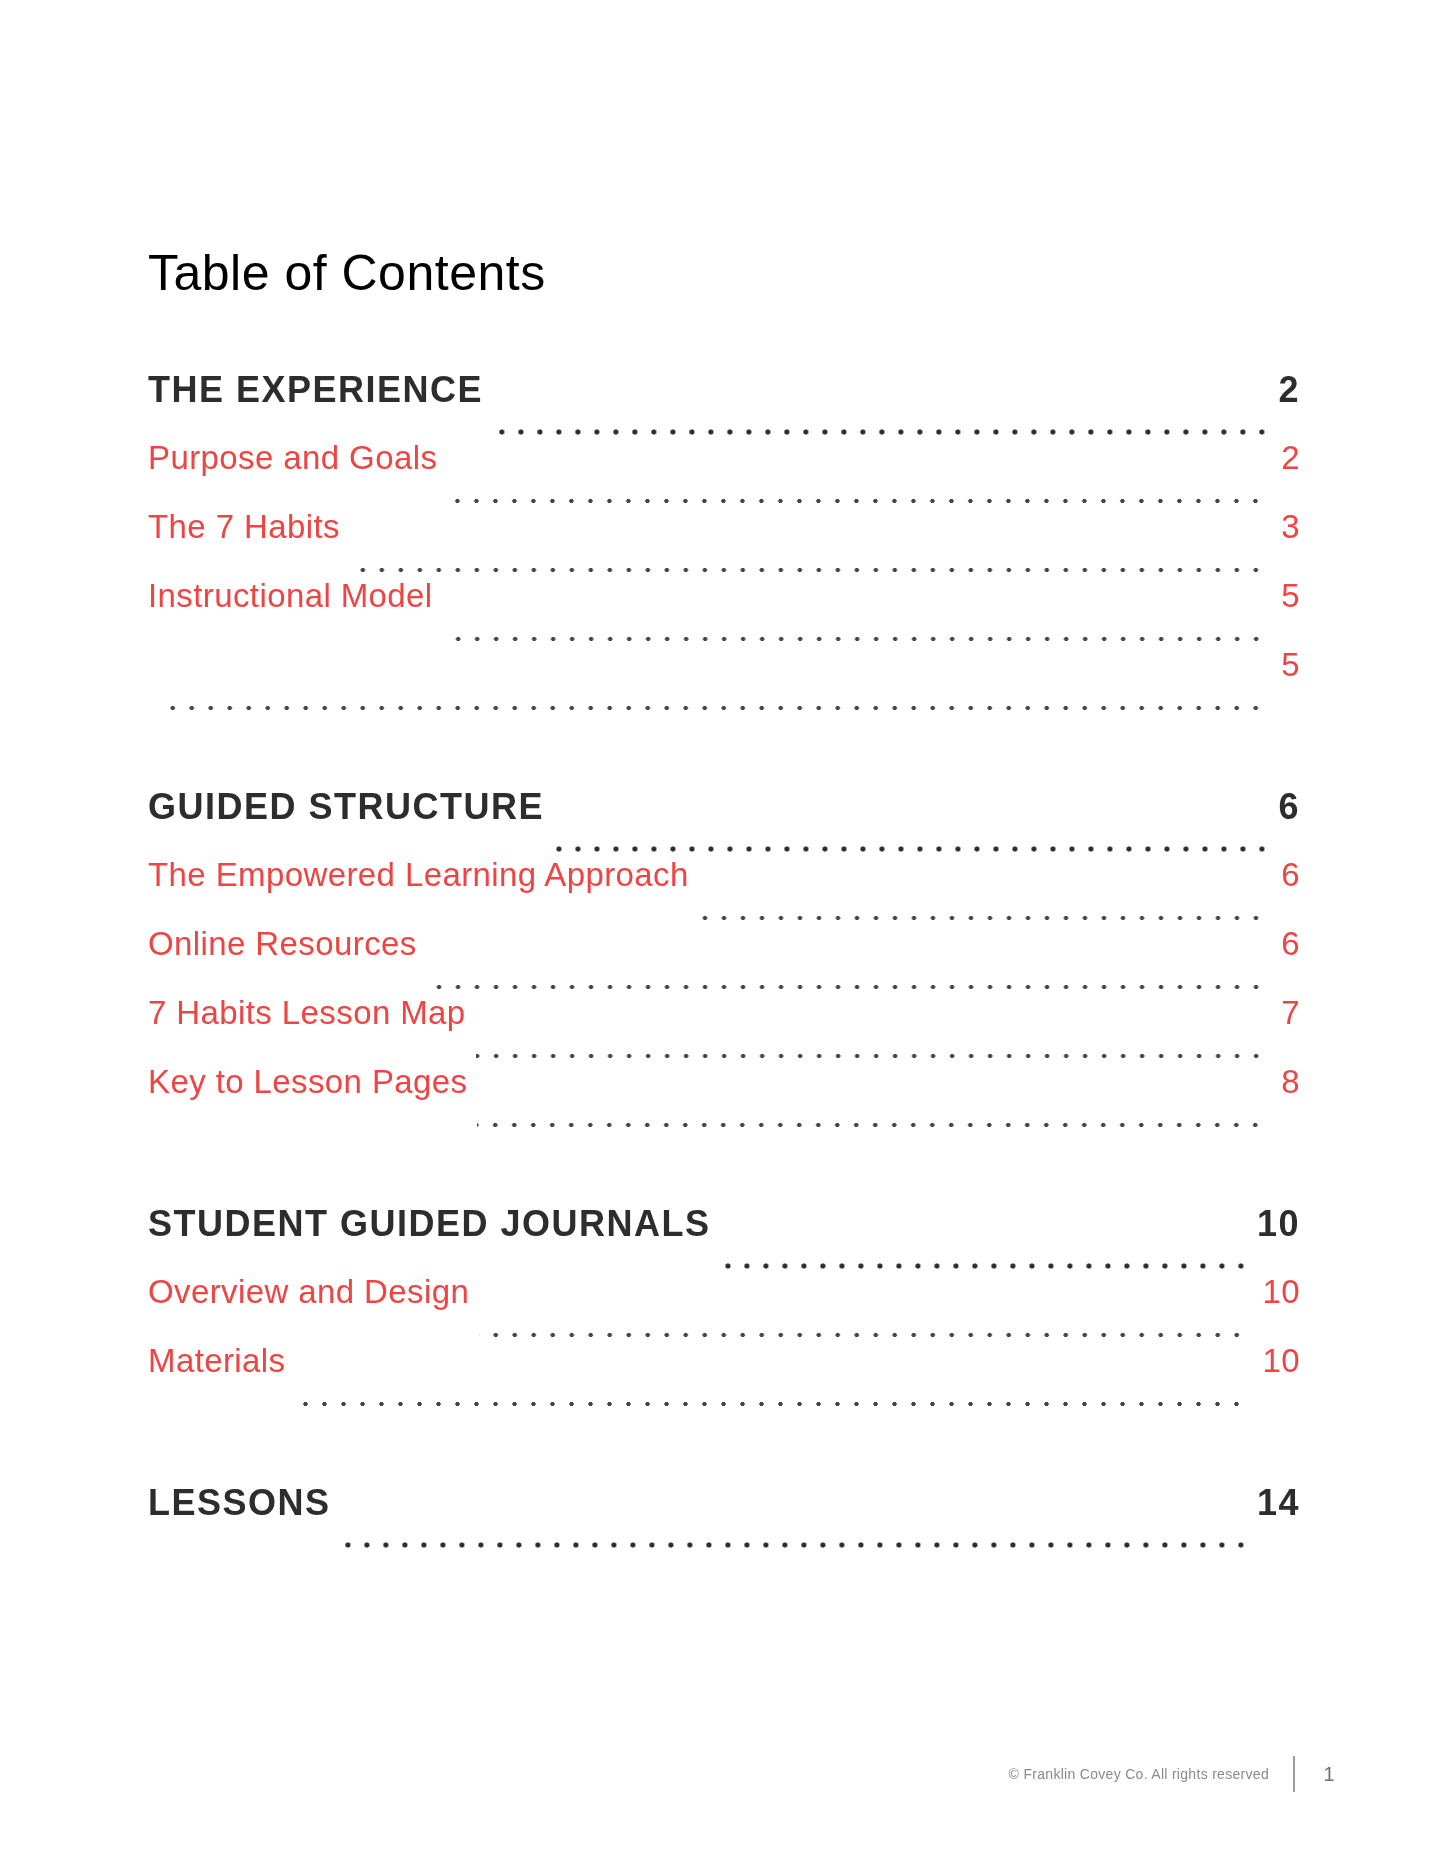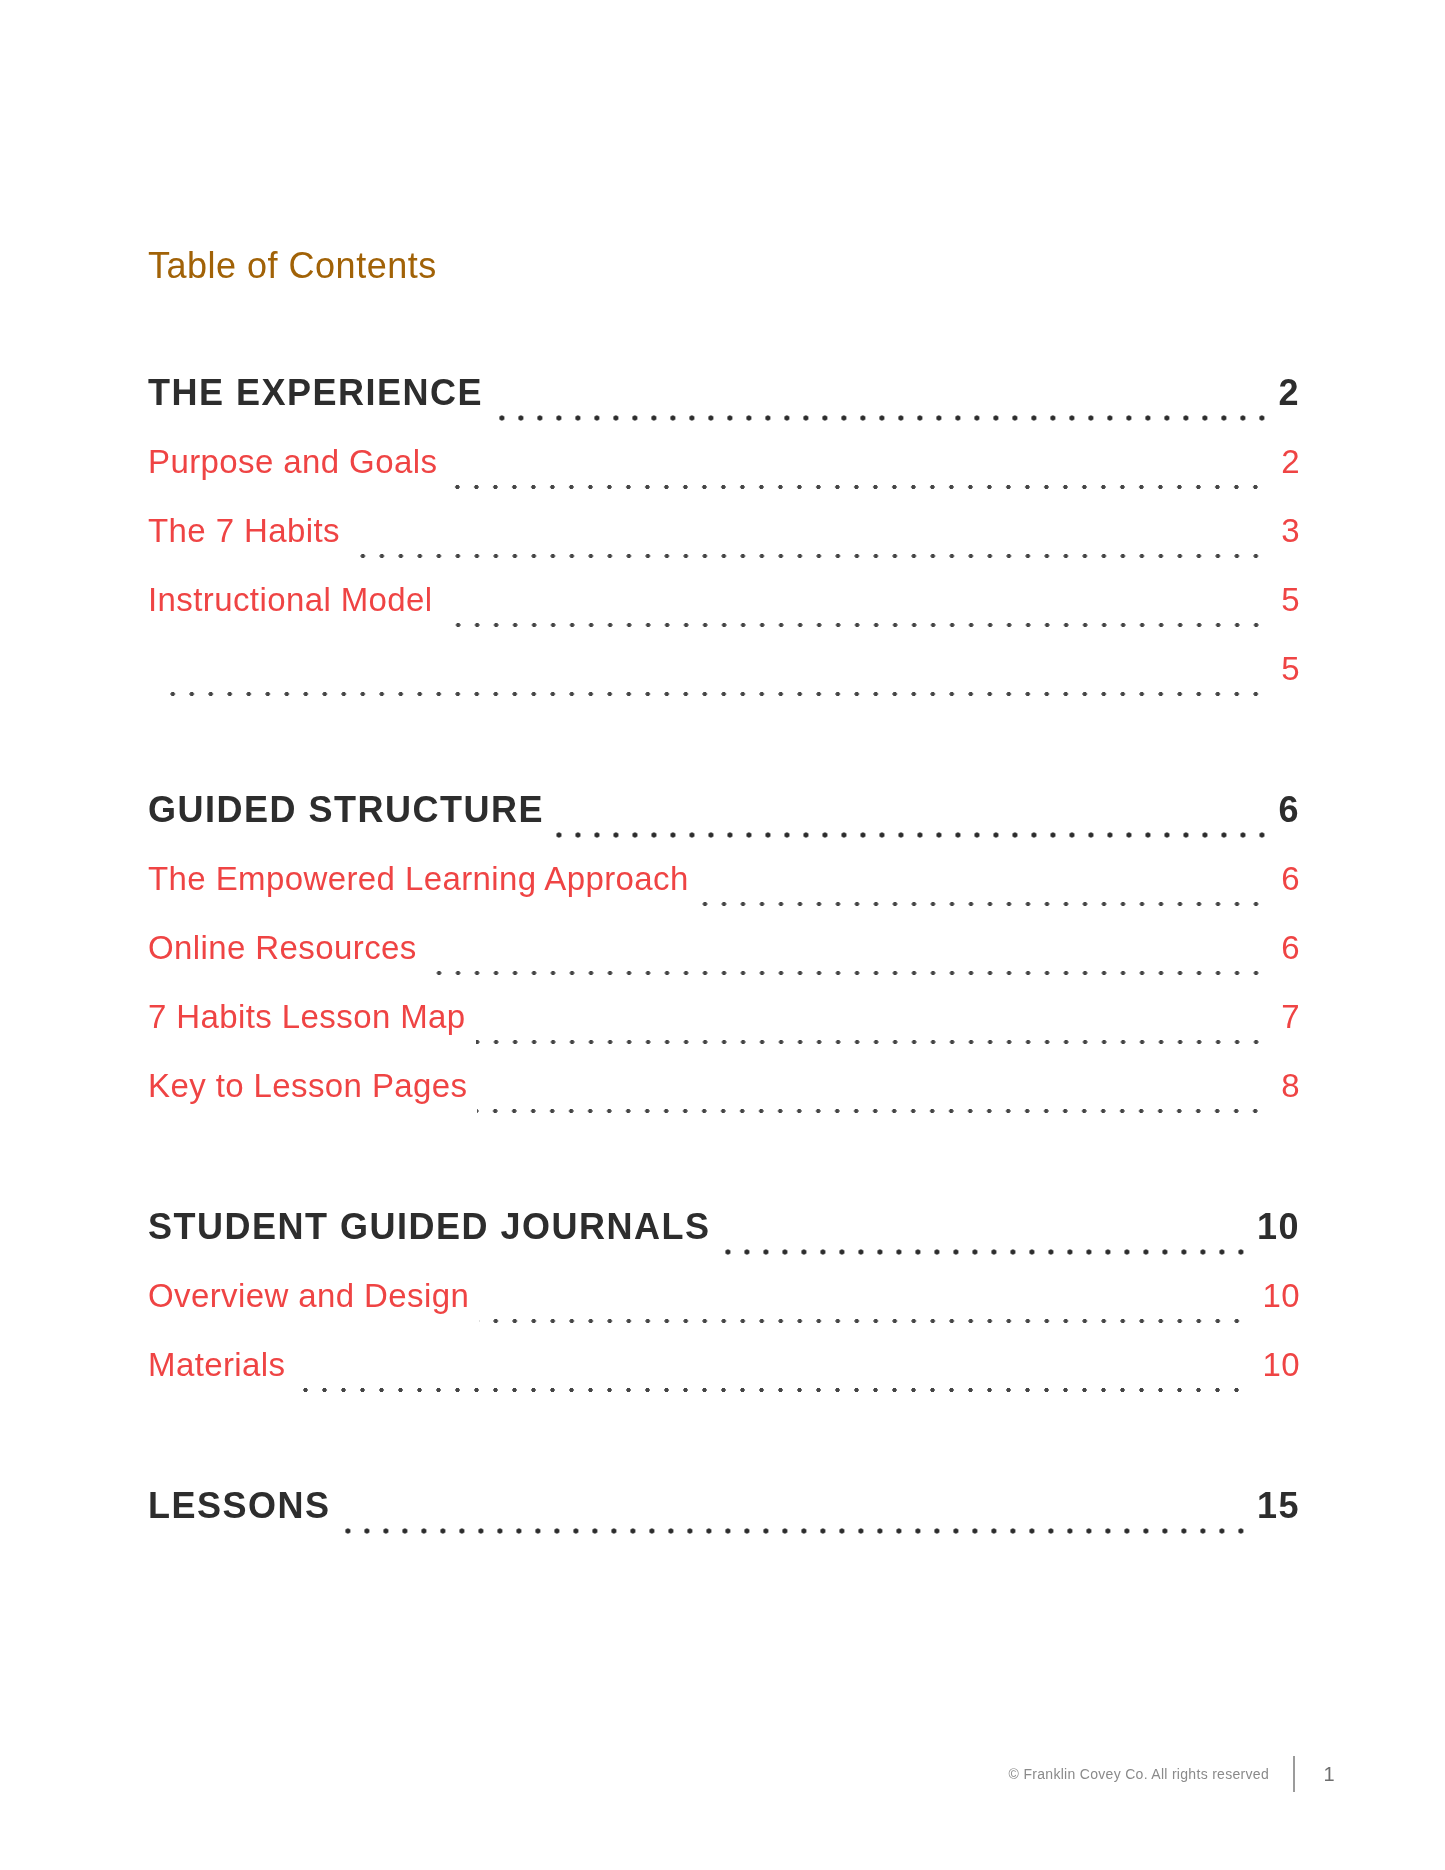--- a/index.html
+++ b/index.html
@@ -6,27 +6,27 @@
   .page{
     position:relative;
     width:1445px;height:1870px;
     background:#ffffff;
     font-family:"Liberation Sans",sans-serif;
     box-sizing:border-box;
     padding:248px 145px 0 148px;
     overflow:hidden;
   }
   .doc-title{
-    font-size:36px;line-height:1;font-weight:400;
-    color:#a16207;letter-spacing:0.5px;
+    font-size:50px;line-height:1;font-weight:400;
+    color:#000000;letter-spacing:0.5px;
     margin:0 0 74px 0;
   }
   .toc{width:1152px;}
   .toc-section + .toc-section{margin-top:72px;}
-  .toc-row{display:flex;align-items:center;height:69px;}
+  .toc-row{display:flex;align-items:flex-start;height:69px;}
   .toc-row .label,.toc-row .pagenum{line-height:1;white-space:nowrap;}
   .toc-row.heading{
     font-weight:700;font-size:36px;letter-spacing:1.5px;color:#2d2d2d;
   }
   .toc-row.entry{
     font-weight:400;font-size:33px;letter-spacing:0.4px;color:#ef4444;
   }
   .leader{
     flex:1;align-self:stretch;
     margin:0 14px 0 10px;
@@ -130,21 +130,21 @@
         <div class="toc-row entry">
           <span class="label">Materials</span>
           <span class="leader"></span>
           <span class="pagenum">10</span>
         </div>
       </div>
       <div class="toc-section">
         <div class="toc-row heading">
           <span class="label">LESSONS</span>
           <span class="leader"></span>
-          <span class="pagenum">15</span>
+          <span class="pagenum">14</span>
         </div>
       </div>
     </div>
 
   <div class="footer">
     <span class="copyright">© Franklin Covey Co. All rights reserved</span>
     <span class="fdivider"></span>
     <span class="pageno">1</span>
   </div>
 </div>

